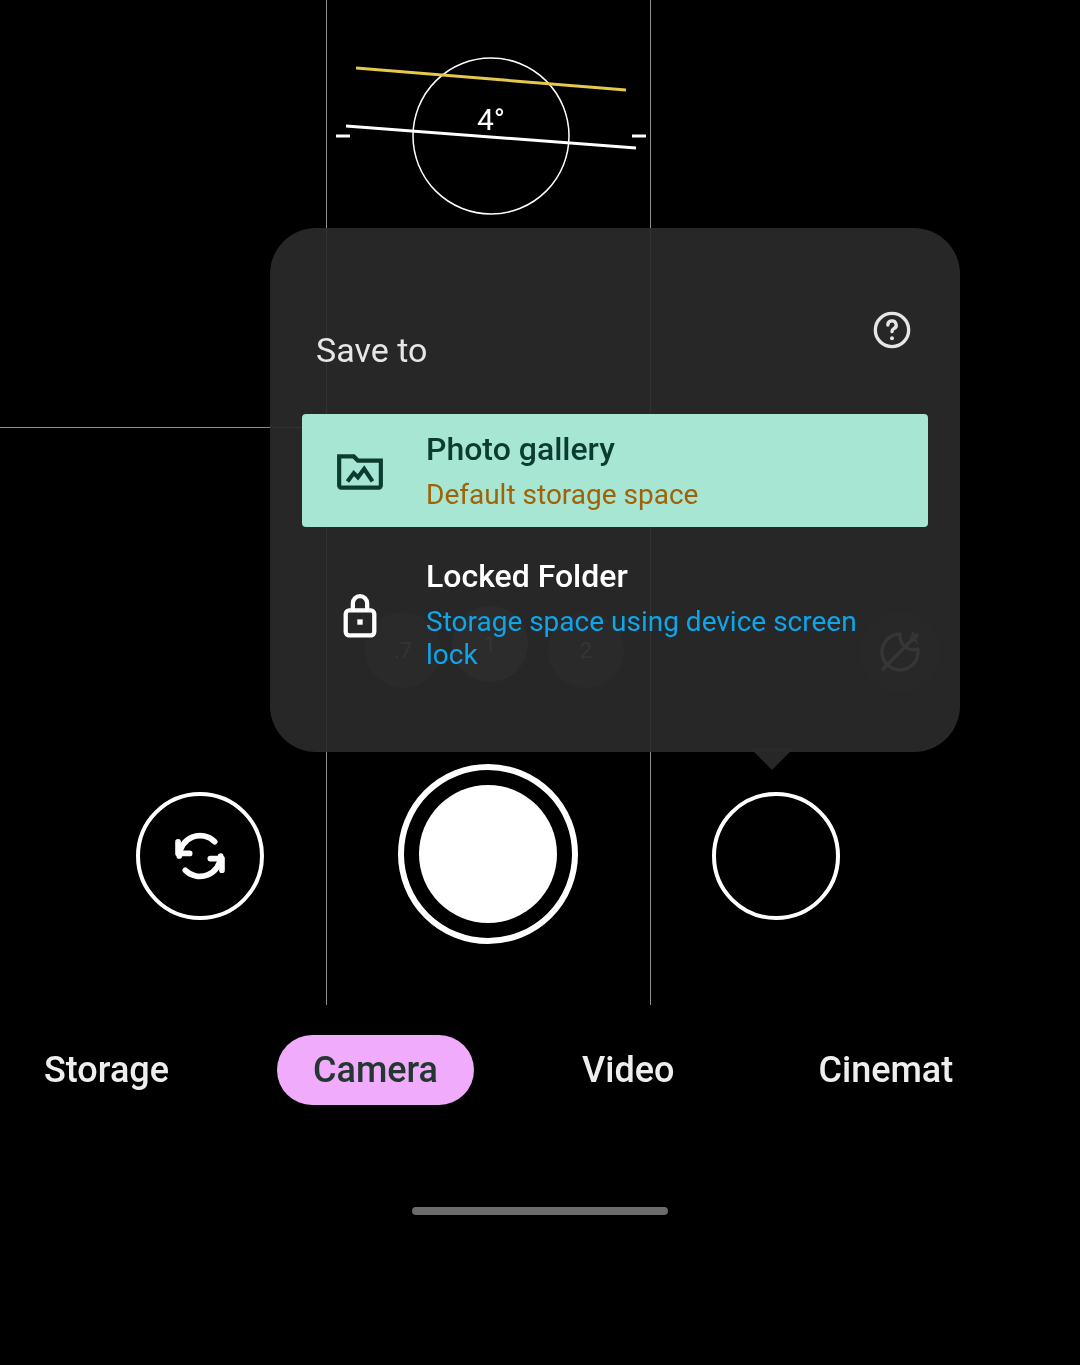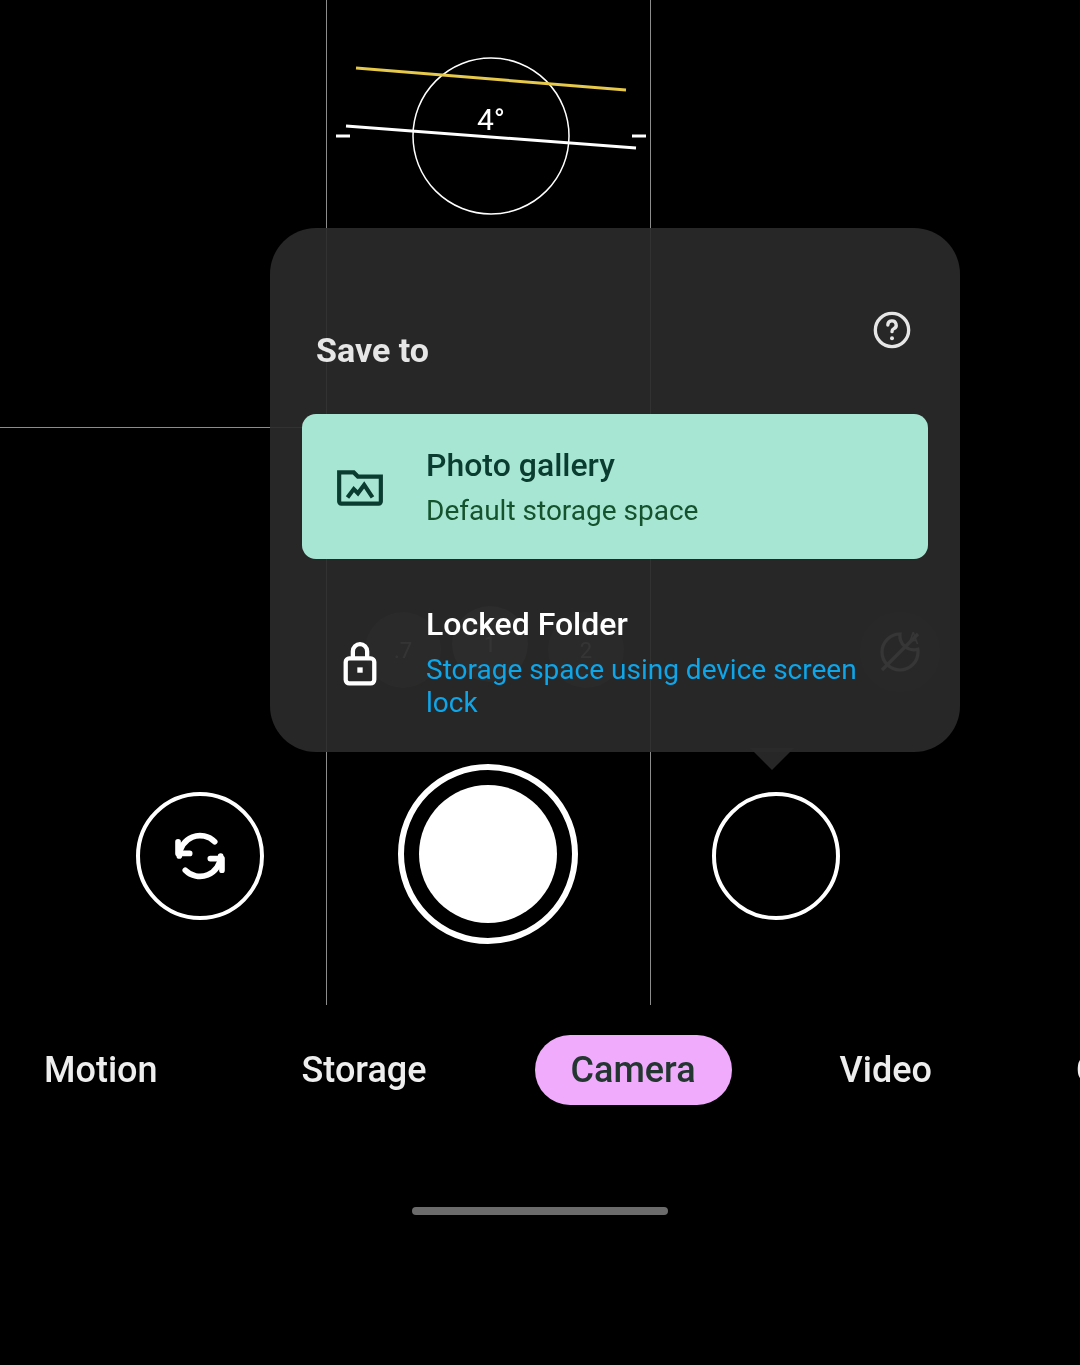--- a/index.html
+++ b/index.html
@@ -60,38 +60,38 @@
   }
   .popup-header {
     display: flex;
     justify-content: space-between;
     align-items: center;
     padding: 0 16px 0 14px;
     margin-bottom: 44px;
   }
   .popup-title {
     font-size: 34px;
-    font-weight: 700;
+    font-weight: 400;
     color: #e6e6e6;
     margin-top: 36px;
   }
   .help-btn { cursor: pointer; }
 
   .option {
     display: flex;
     align-items: center;
-    border-radius: 14px;
-    padding: 32px 30px;
+    border-radius: 4px;
+    padding: 16px 30px;
     gap: 38px;
   }
   .option.selected {
     background: #a8e6d4;
     color: #0b3c30;
   }
-  .option.selected .opt-sub { color: #14532d; }
+  .option.selected .opt-sub { color: #a16207; }
   .option.unselected { color: #fff; margin-top: 14px; }
   .option.unselected .opt-sub { color: #0ea5e9; }
   .opt-icon { width: 56px; display:flex; justify-content:center; }
   .opt-text { flex: 1; }
   .opt-title { font-size: 32px; font-weight: 500; margin-bottom: 10px; }
   .opt-sub { font-size: 28px; font-weight: 400; }
 
   
   .popup-tail {
     position: absolute;
@@ -281,20 +281,19 @@
   </div>
 
   <div class="shutter">
     <div class="shutter-inner"></div>
   </div>
 
   <div class="thumb-btn"></div>
 </div>
 
 <div class="modes">
-  <div class="mode">Motion</div>
   <div class="mode">Storage</div>
   <div class="mode active">Camera</div>
   <div class="mode">Video</div>
   <div class="mode">Cinemat</div>
 </div>
 
 <div class="nav-handle"></div>
 
 </body></html>

